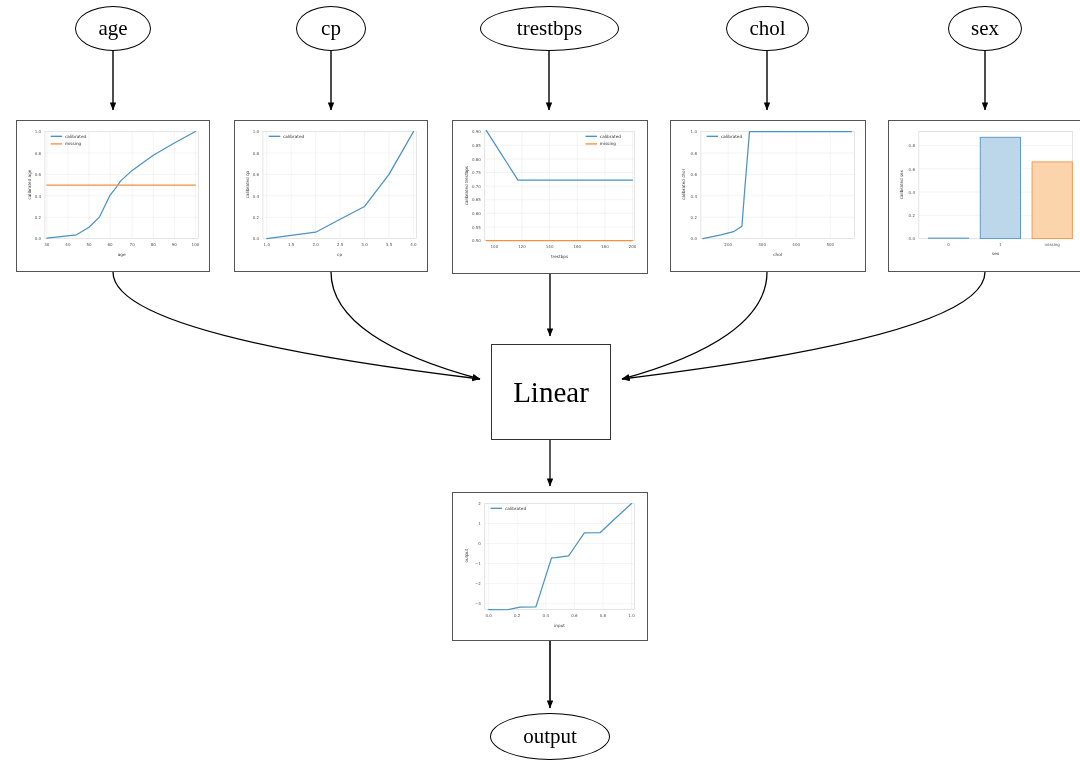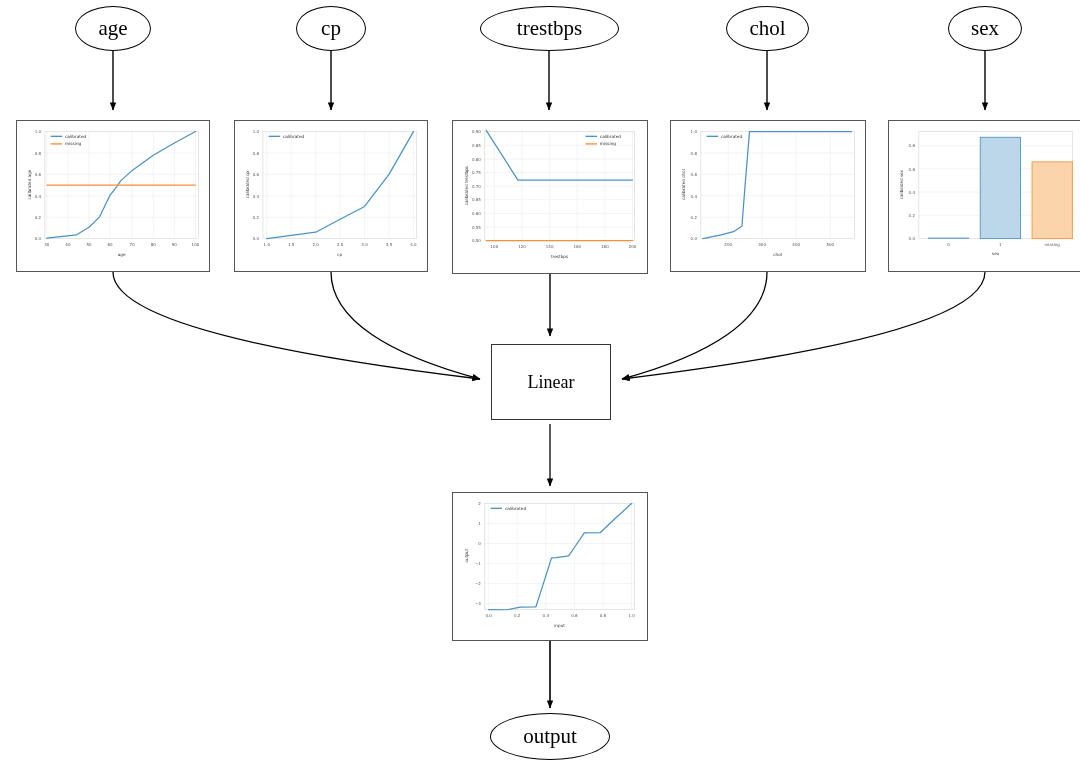--- a/index.html
+++ b/index.html
@@ -309,21 +309,21 @@
       <text class="tick-txt" x="24" y="49.1" text-anchor="end">0.6</text>
       <text class="tick-txt" x="24" y="24.6" text-anchor="end">0.8</text>
       <text class="tick-txt" x="59" y="129" text-anchor="middle">0</text>
       <text class="tick-txt" x="113" y="129" text-anchor="middle">1</text>
       <text class="tick-txt" x="167" y="129" text-anchor="middle">missing</text>
       <text class="axis-lbl" x="108" y="138" text-anchor="middle">sex</text>
       <text class="axis-lbl" x="11" y="64" text-anchor="middle" transform="rotate(-90 11 64)">calibrated sex</text>
     </svg>
   </div>
 
-  <div class="node-box" style="left:481px; top:344px; width:120px; height:76px; font-size:18px;">
+  <div class="node-box" style="left:481px; top:344px; width:120px; height:96px; font-size:29px;">
     <span>Linear</span>
   </div>
 
   <div class="chart-node" style="left:442px; top:492px; width:196px; height:149px;">
     <svg class="chart-svg" viewBox="0 0 196 149" preserveAspectRatio="none">
       <rect x="30" y="8" width="156" height="112" class="plot-bg"></rect>
       <line class="grid-line" x1="30" y1="113.8" x2="186" y2="113.8"></line>
       <line class="grid-line" x1="30" y1="92.6" x2="186" y2="92.6"></line>
       <line class="grid-line" x1="30" y1="71.4" x2="186" y2="71.4"></line>
       <line class="grid-line" x1="30" y1="50.2" x2="186" y2="50.2"></line>

